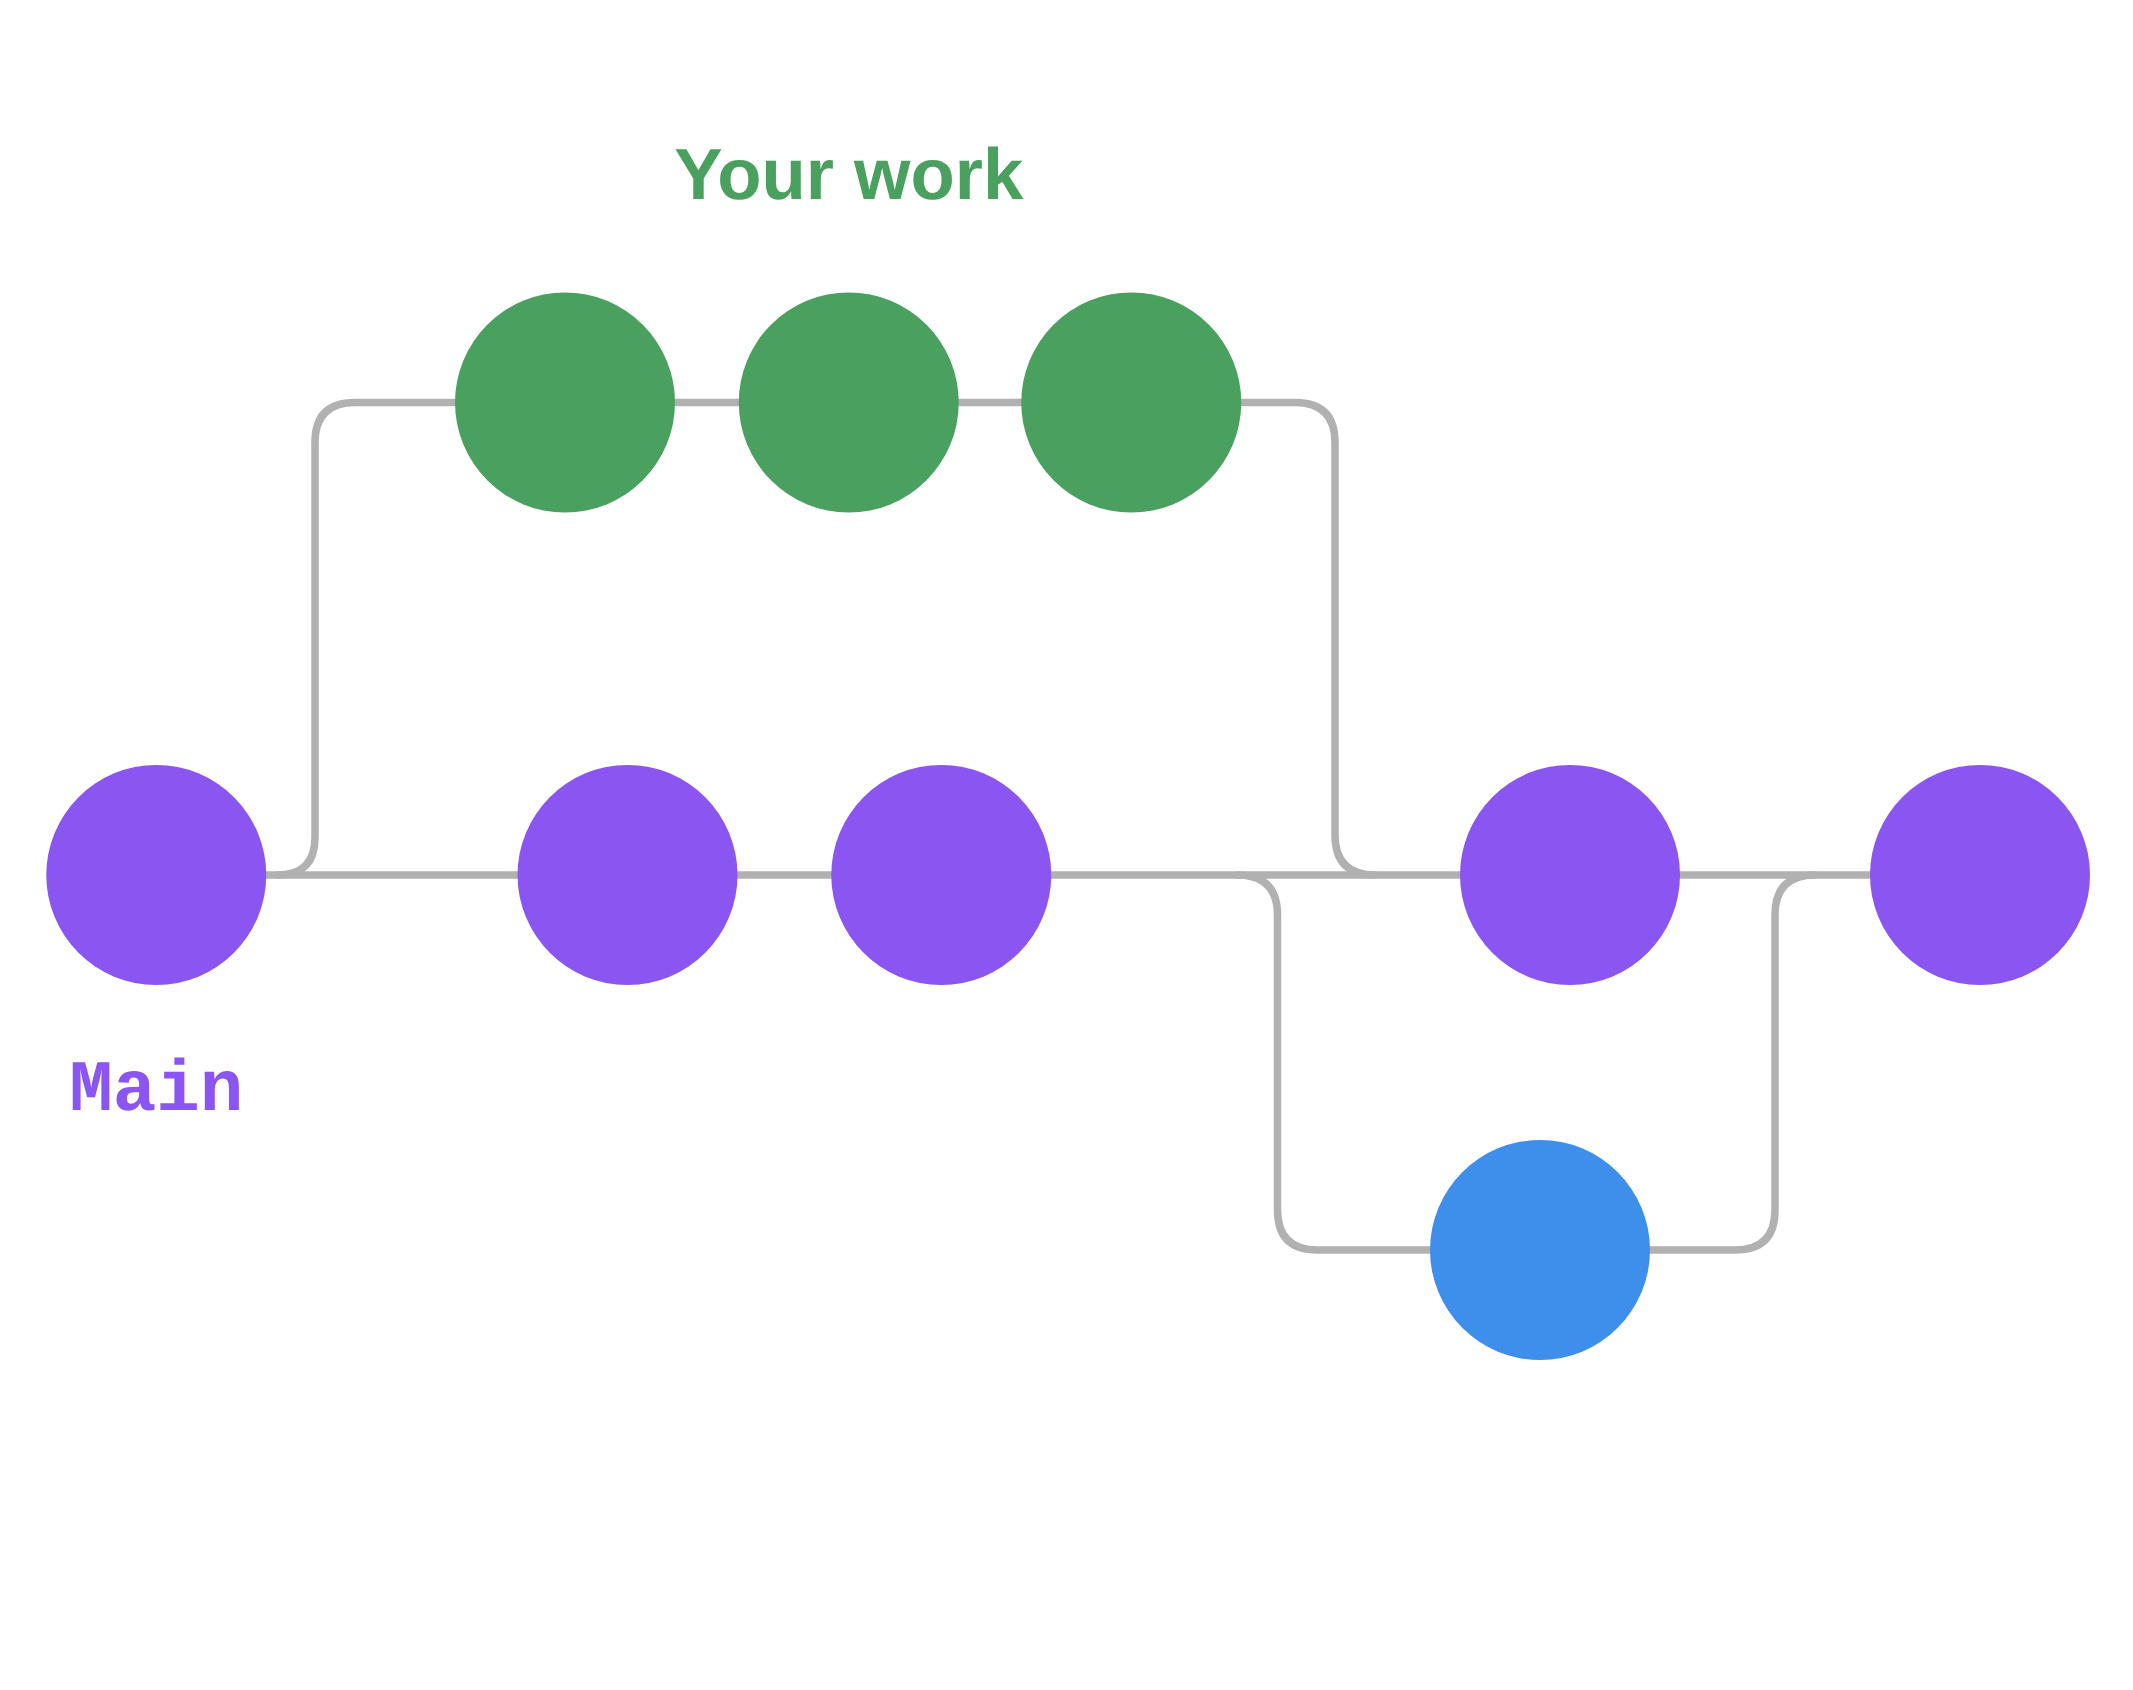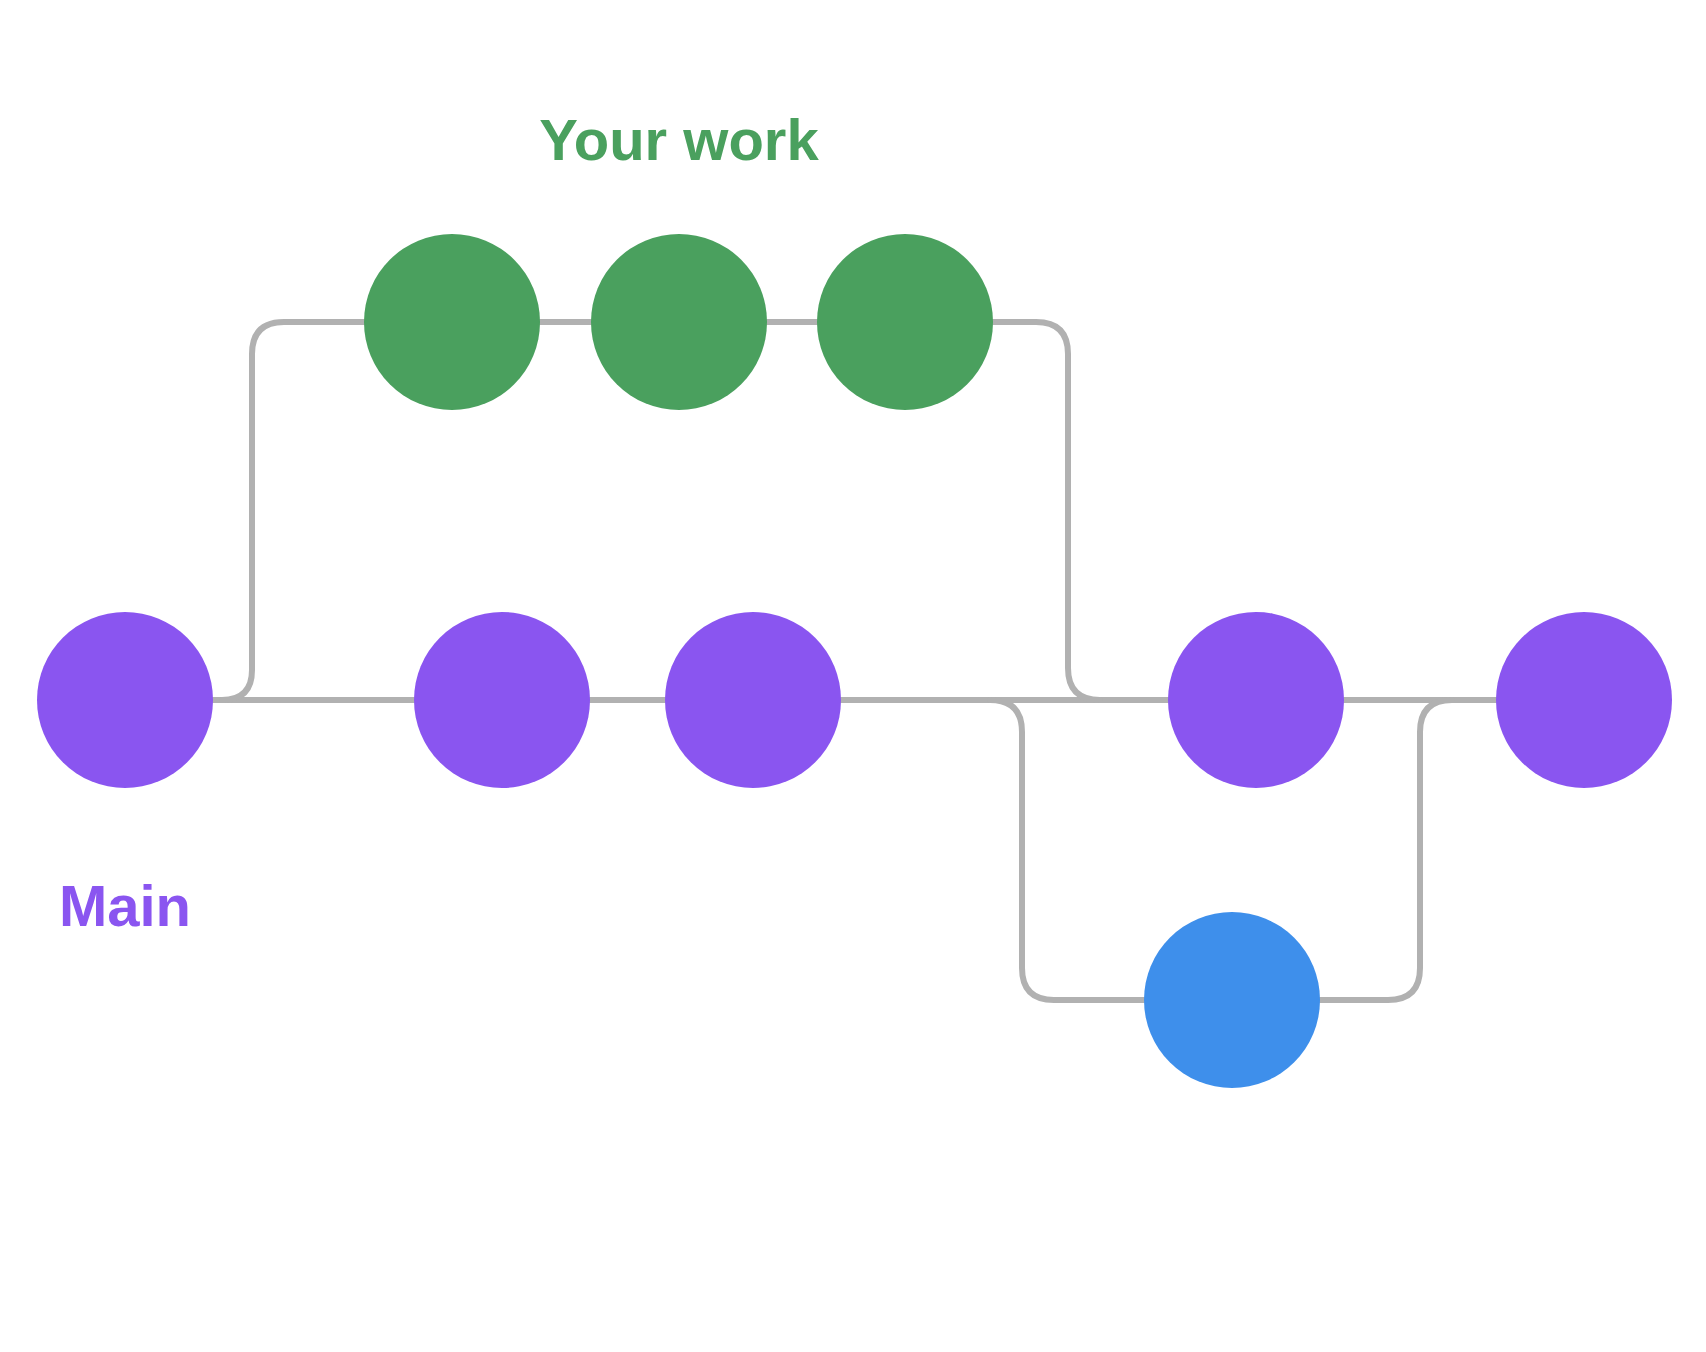--- a/index.html
+++ b/index.html
@@ -28,22 +28,23 @@
     text-align: center;
     letter-spacing: 0px;
   }
   #label-your-work {
     left: 429px;
     top: 96px;
     width: 500px;
   }
   #label-main {
     left: 0px;
-    top: 862px;
+    top: 830px;
     width: 250px;
+    font-family: Liberation Mono, monospace;
   }
   #label-another {
     left: 920px;
     top: 1136px;
     width: 560px;
   }
 </style>
 </head>
 <body>
 

